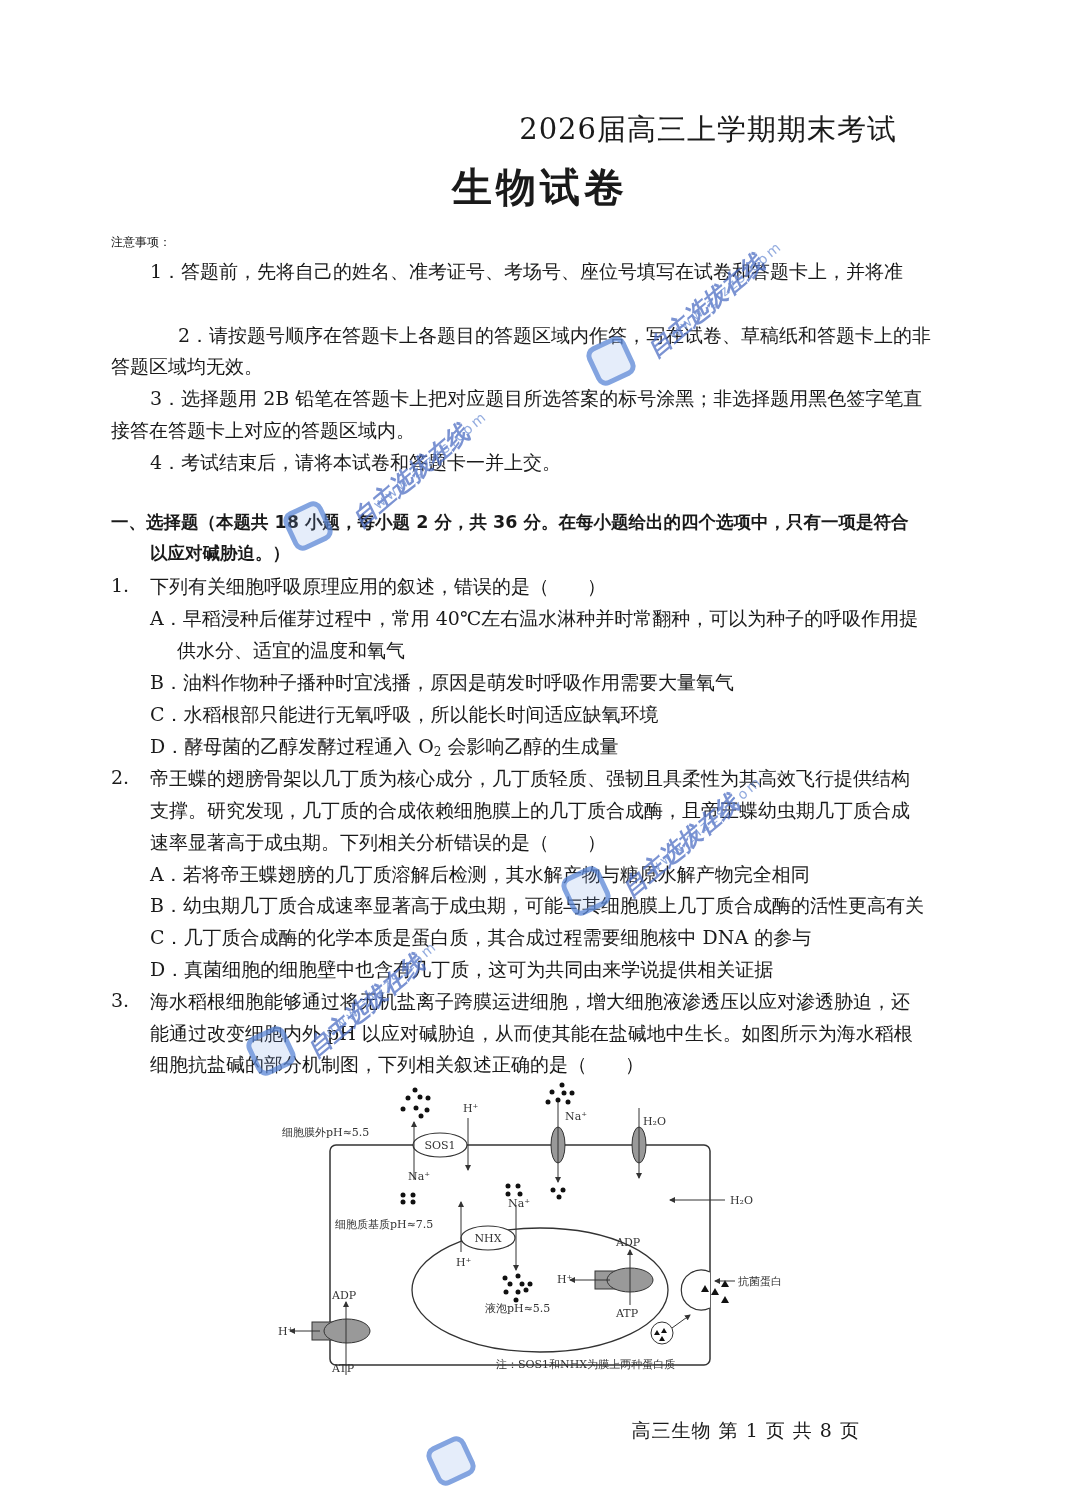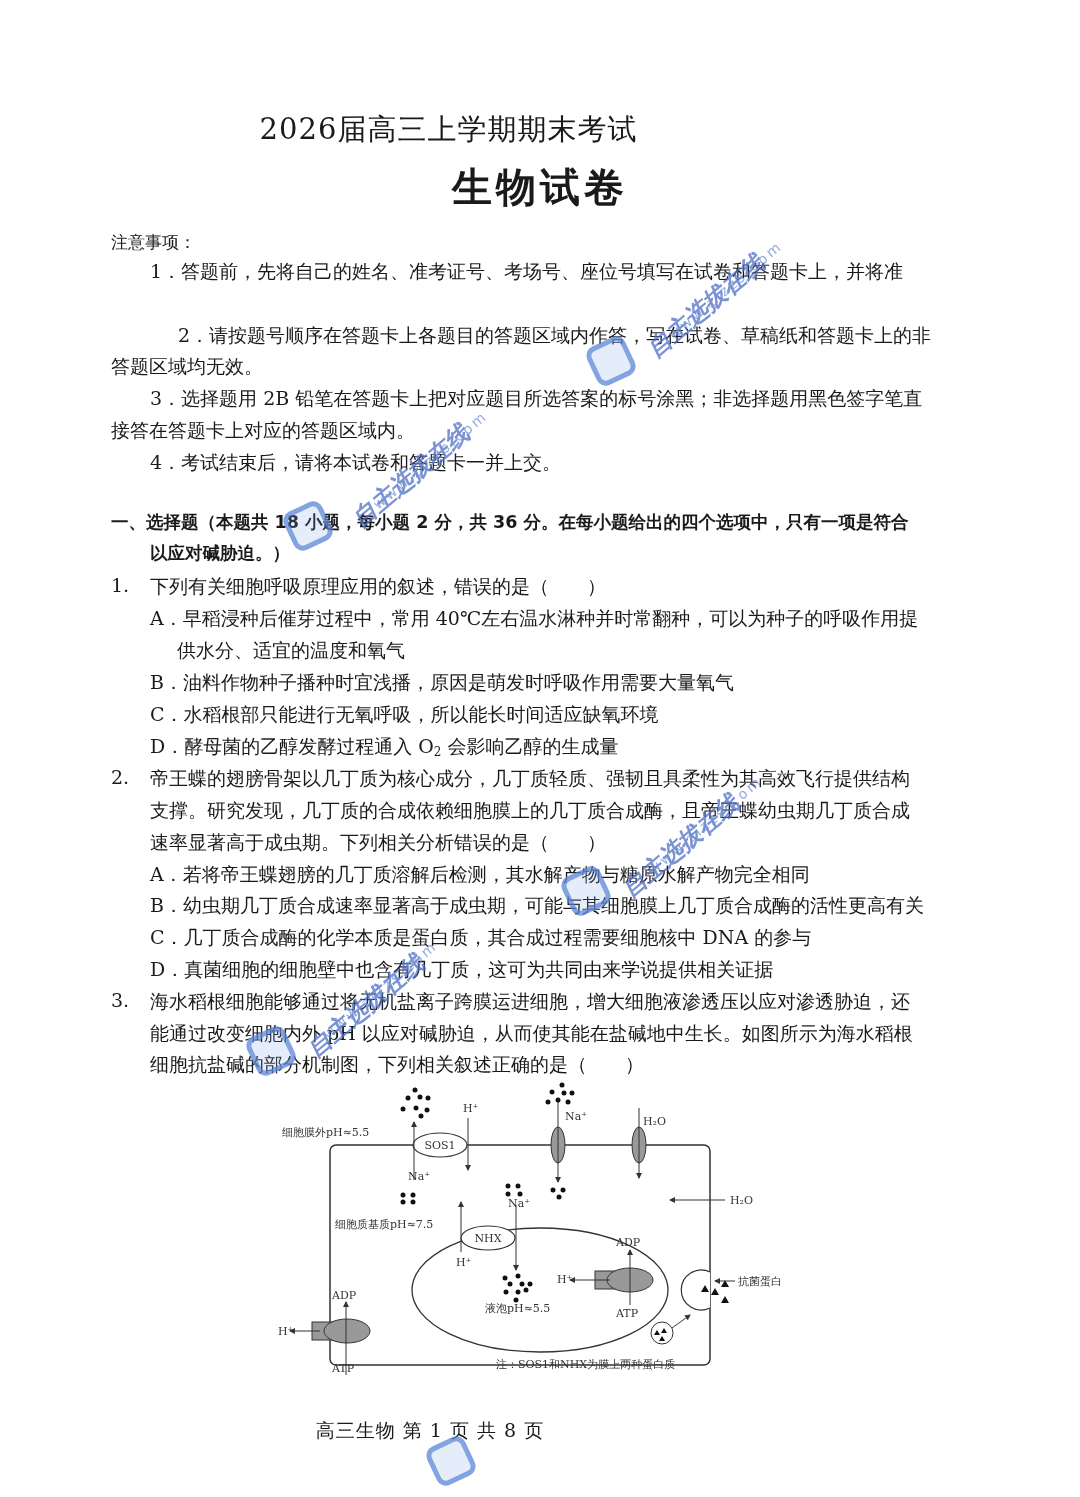--- a/index.html
+++ b/index.html
@@ -1,26 +1,26 @@
 <!DOCTYPE html>
 <html><head>
 <meta charset="utf-8">
 <style>
   html,body{margin:0;padding:0;background:#ffffff;}
   body{width:1080px;height:1497px;position:relative;overflow:hidden;
        font-family:"DejaVu Serif","Liberation Serif",serif;color:#1a1a1a;}
   .page{position:absolute;left:0;top:0;width:1080px;height:1497px;}
-  .title1{position:absolute;top:110px;left:0;width:897px;text-align:center;font-size:29px;letter-spacing:1px;}
+  .title1{position:absolute;top:110px;left:0;width:897px;text-align:right;font-size:29px;letter-spacing:1px;}
   .title2{position:absolute;top:160px;left:0;width:1080px;text-align:center;font-size:40px;font-weight:bold;font-family:"DejaVu Sans","Liberation Sans",sans-serif;letter-spacing:4px;}
   .line{position:absolute;font-size:19px;line-height:24px;white-space:nowrap;}
   .bold{font-weight:bold;font-family:"DejaVu Sans","Liberation Sans",sans-serif;}
-  .notice-head{left:111px;top:230px;font-size:17px;font-family:"DejaVu Sans","Liberation Sans",sans-serif;}
+  .notice-head{left:111px;top:230px;font-size:12px;font-family:"DejaVu Sans","Liberation Sans",sans-serif;}
   sub{font-size:12px;vertical-align:-3px;}
   .qnum{position:absolute;font-size:19px;}
-  .footer{position:absolute;top:1418px;left:0;width:860px;text-align:center;font-size:19px;letter-spacing:1px;}
+  .footer{position:absolute;top:1418px;left:0;width:860px;text-align:right;font-size:19px;letter-spacing:1px;}
   
   .diagram{position:absolute;left:270px;top:1080px;width:520px;height:300px;}
   .diagram svg{width:520px;height:300px;}
   .dlabel{font-family:"DejaVu Serif","Liberation Serif",serif;font-size:11px;fill:#333;}
   
   .wm{position:absolute;pointer-events:none;opacity:0.75;}
   .wm-logo{width:42px;height:42px;border:5px solid #5a86d6;border-radius:10px;transform:rotate(-25deg);box-sizing:border-box;background:rgba(120,160,230,0.25);}
   .wm-text{color:#4f6fc4;font-size:24px;font-weight:bold;font-family:"DejaVu Sans","Liberation Sans",sans-serif;transform:rotate(-40deg);transform-origin:left top;white-space:nowrap;font-style:italic;}
   .wm-url{color:#6e8fd4;font-size:14px;font-family:"DejaVu Sans","Liberation Sans",sans-serif;transform:rotate(-40deg);transform-origin:left top;white-space:nowrap;letter-spacing:3px;}
 </style>

